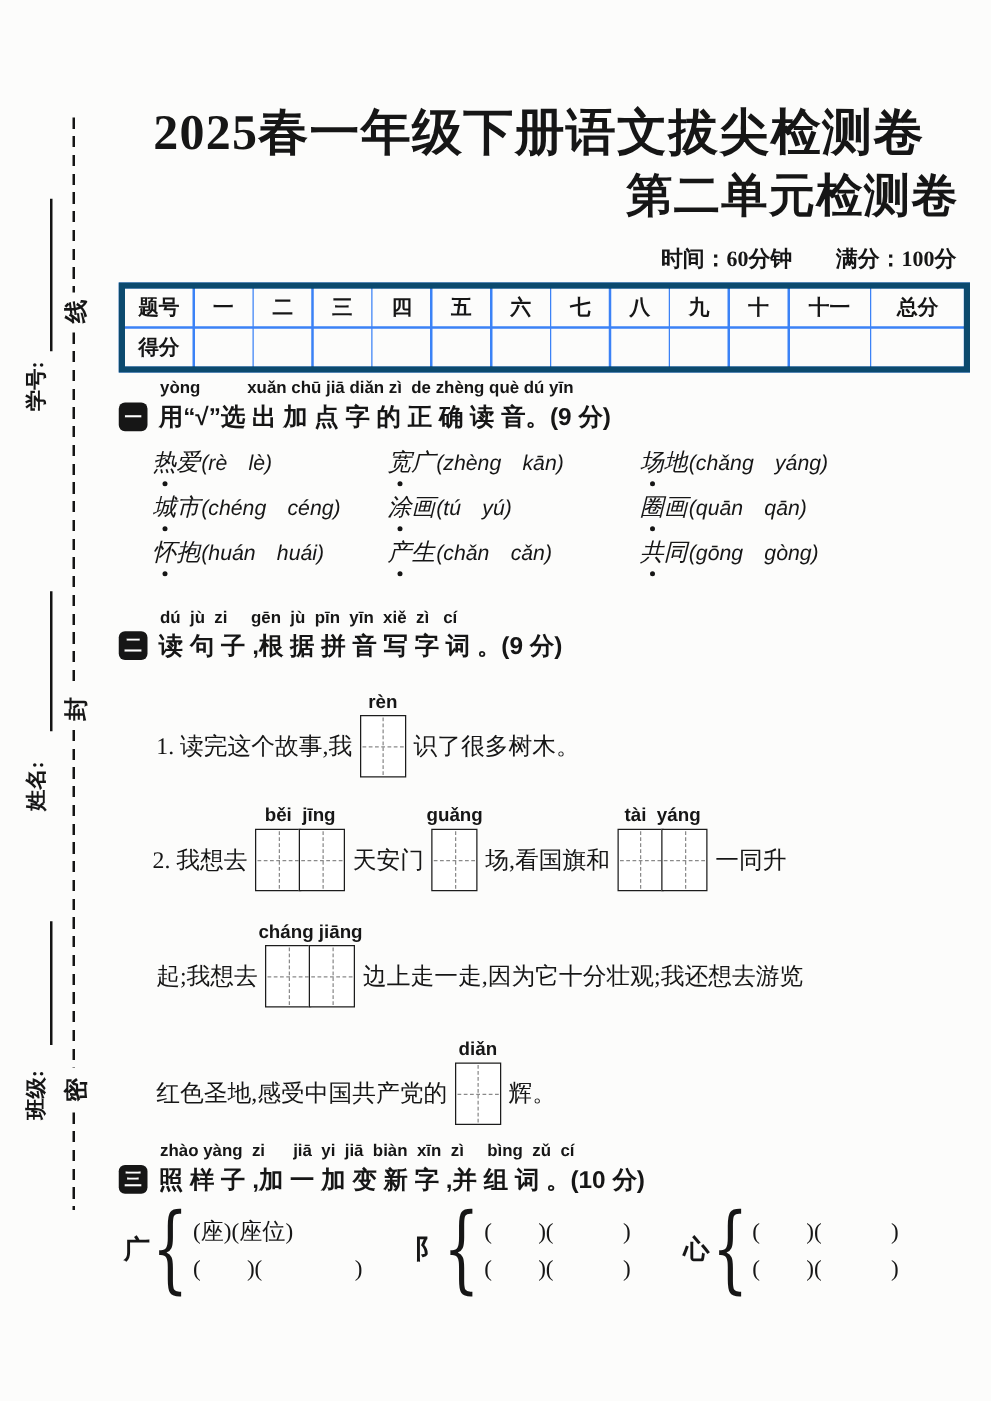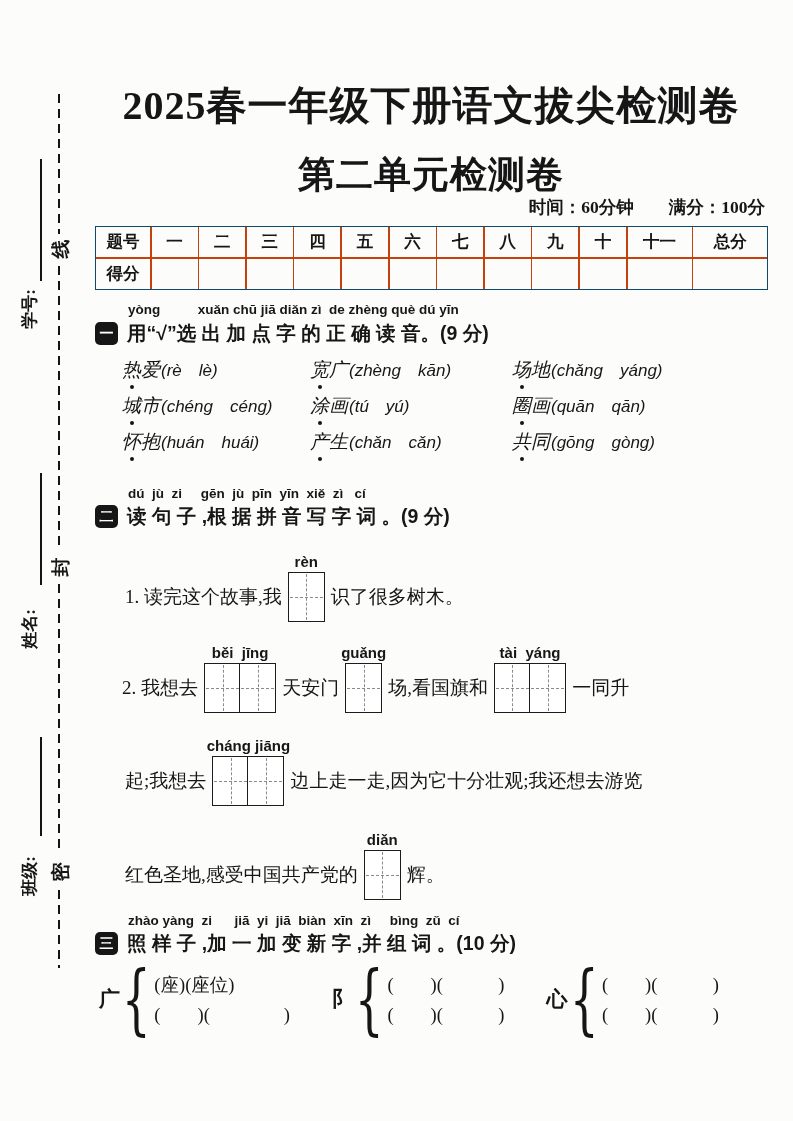--- a/index.html
+++ b/index.html
@@ -18,27 +18,27 @@
            background:repeating-linear-gradient(to bottom,#141414 0 9px,transparent 9px 15px);}
   .g1{top:94px;height:140px;} .g2{top:266px;height:284px;}
   .g3s{top:584px;height:270px;} .g4{top:890px;height:78px;}
   .sealchar{position:absolute;left:61px;font-size:19px;font-weight:700;
             transform:translate(-50%,-50%) rotate(-90deg);}
   .sc1{top:249px;} .sc2{top:567px;} .sc3{top:872px;}
 
   
   .title1{position:absolute;left:95px;top:78px;width:672px;text-align:center;
           font-size:40px;font-weight:800;letter-spacing:1px;}
-  .title2{position:absolute;left:95px;top:132px;width:672px;text-align:center;
-          font-size:37px;font-weight:800;letter-spacing:1px;margin-top:18px;}
+  .title2{position:absolute;left:95px;top:132px;width:672px;text-align:right;
+          font-size:37px;font-weight:800;letter-spacing:1px;}
   .meta{position:absolute;left:95px;top:195px;width:670px;text-align:right;
         font-size:17.5px;font-weight:600;}
 
   
-  .score-table{position:absolute;left:95px;top:226px;border:1px solid #0c4a6e;background:#c2410c;
+  .score-table{position:absolute;left:95px;top:226px;border:5px solid #0c4a6e;background:#3b82f6;
                display:grid;grid-template-columns:54px repeat(10,46px) 64px 74px;
                grid-auto-rows:30px;gap:1.6px;}
   .score-table .cell{background:#fcfcfb;display:flex;align-items:center;justify-content:center;
                      font-size:16.5px;font-weight:600;}
 
   
   .qpy{position:absolute;font-size:13.5px;font-weight:600;white-space:pre;
        font-family:"Liberation Sans",sans-serif;}
   .py1{left:128px;top:302px;} .py2{left:128px;top:486px;} .py3{left:128px;top:913px;}
   .qhead{position:absolute;display:flex;align-items:center;gap:9px;}

